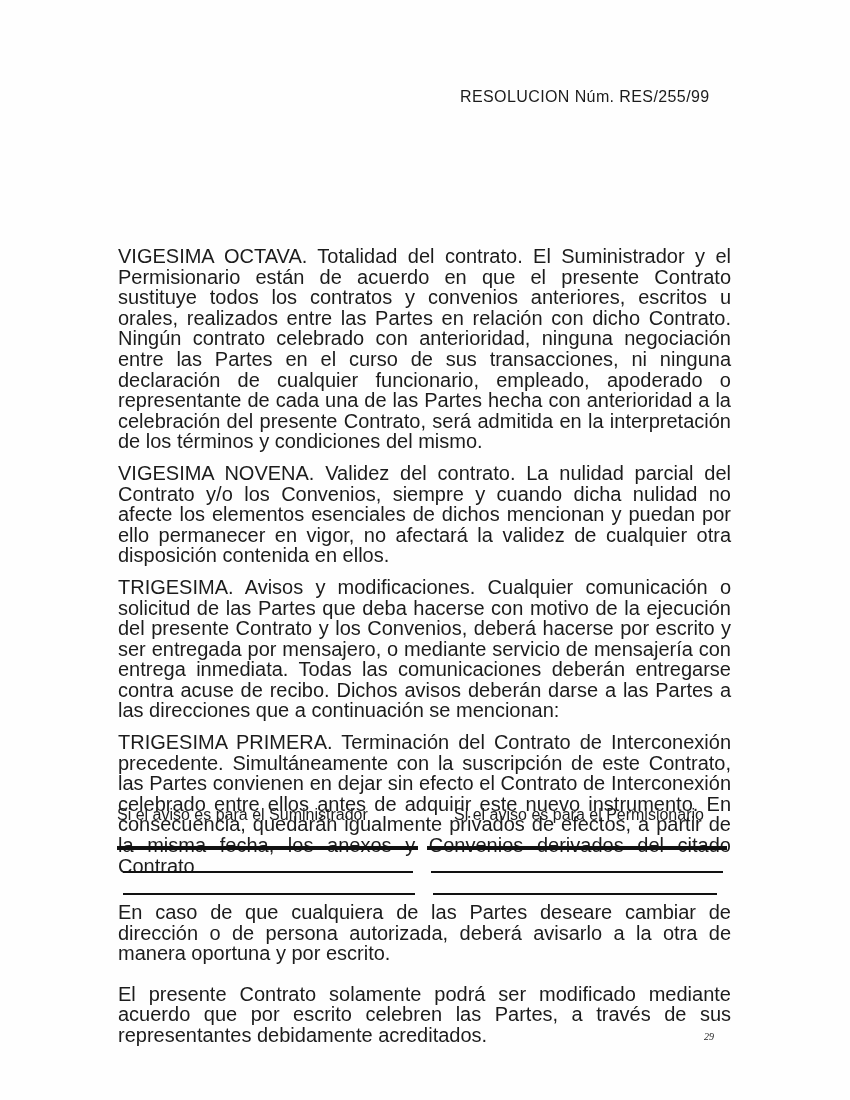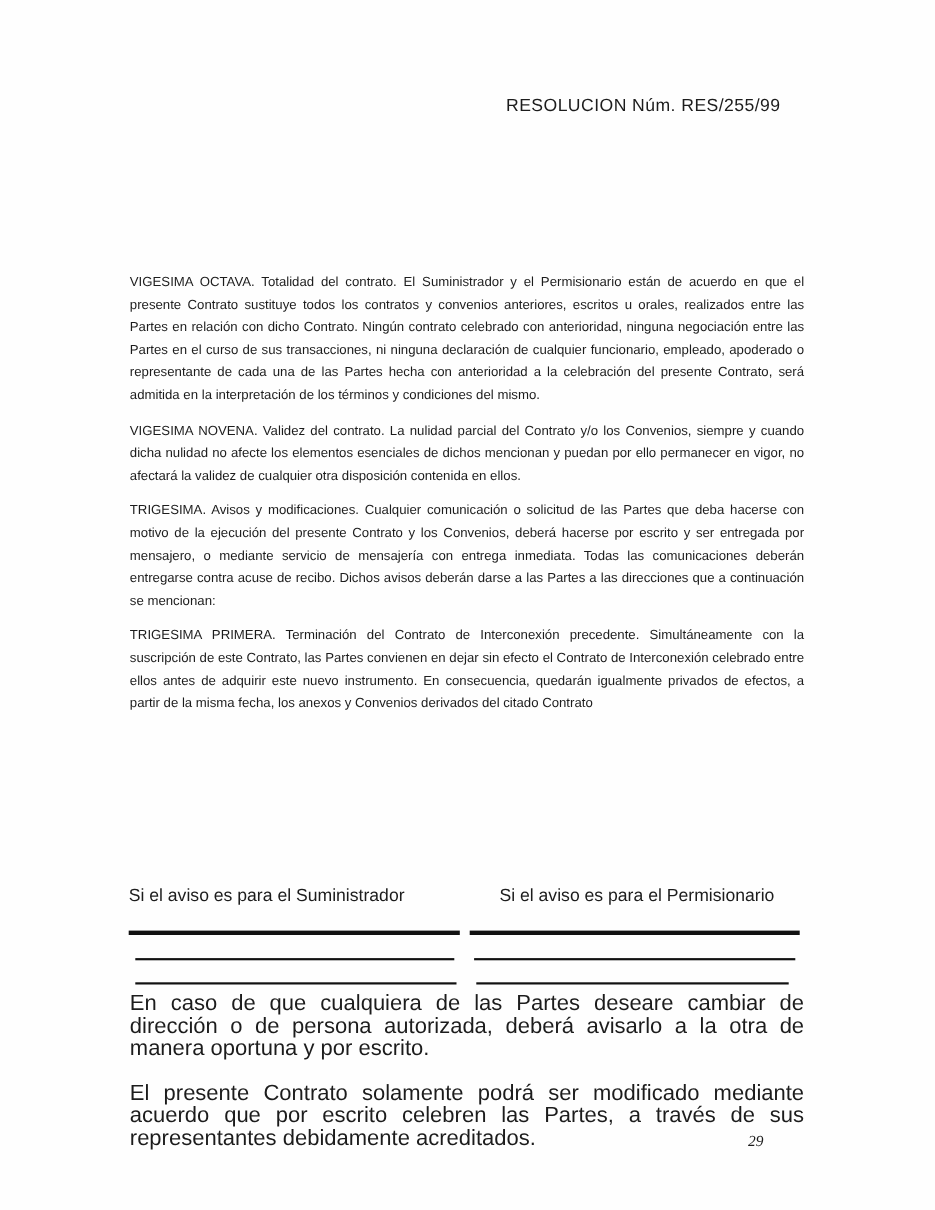--- a/index.html
+++ b/index.html
@@ -22,21 +22,21 @@
     left: 460px;
     font-size: 16px;
     letter-spacing: 0.4px;
     white-space: nowrap;
   }
   .main-clauses {
     position: absolute;
     top: 246px;
     left: 118px;
     width: 613px;
-    font-size: 12px;
+    font-size: 20px;
     line-height: 20.6px;
     text-align: justify;
   }
   .main-clauses p {
     margin: 0 0 11px 0;
   }
   .notice-row {
     position: absolute;
     top: 806px;
     left: 117px;
@@ -75,24 +75,24 @@
     font-size: 20px;
     line-height: 20.6px;
     text-align: justify;
   }
   .closing-paragraphs p {
     margin: 0 0 20px 0;
   }
   .page-number {
     position: absolute;
     top: 1031px;
-    left: 680px;
+    left: 704px;
     font-family: "Liberation Serif", serif;
     font-style: italic;
-    font-size: 14px;
+    font-size: 10px;
   }
 </style>
 </head>
 <body>
 
 <div class="page">
 
   <div class="doc-header">RESOLUCION Núm. RES/255/99</div>
 
   <div class="main-clauses">

